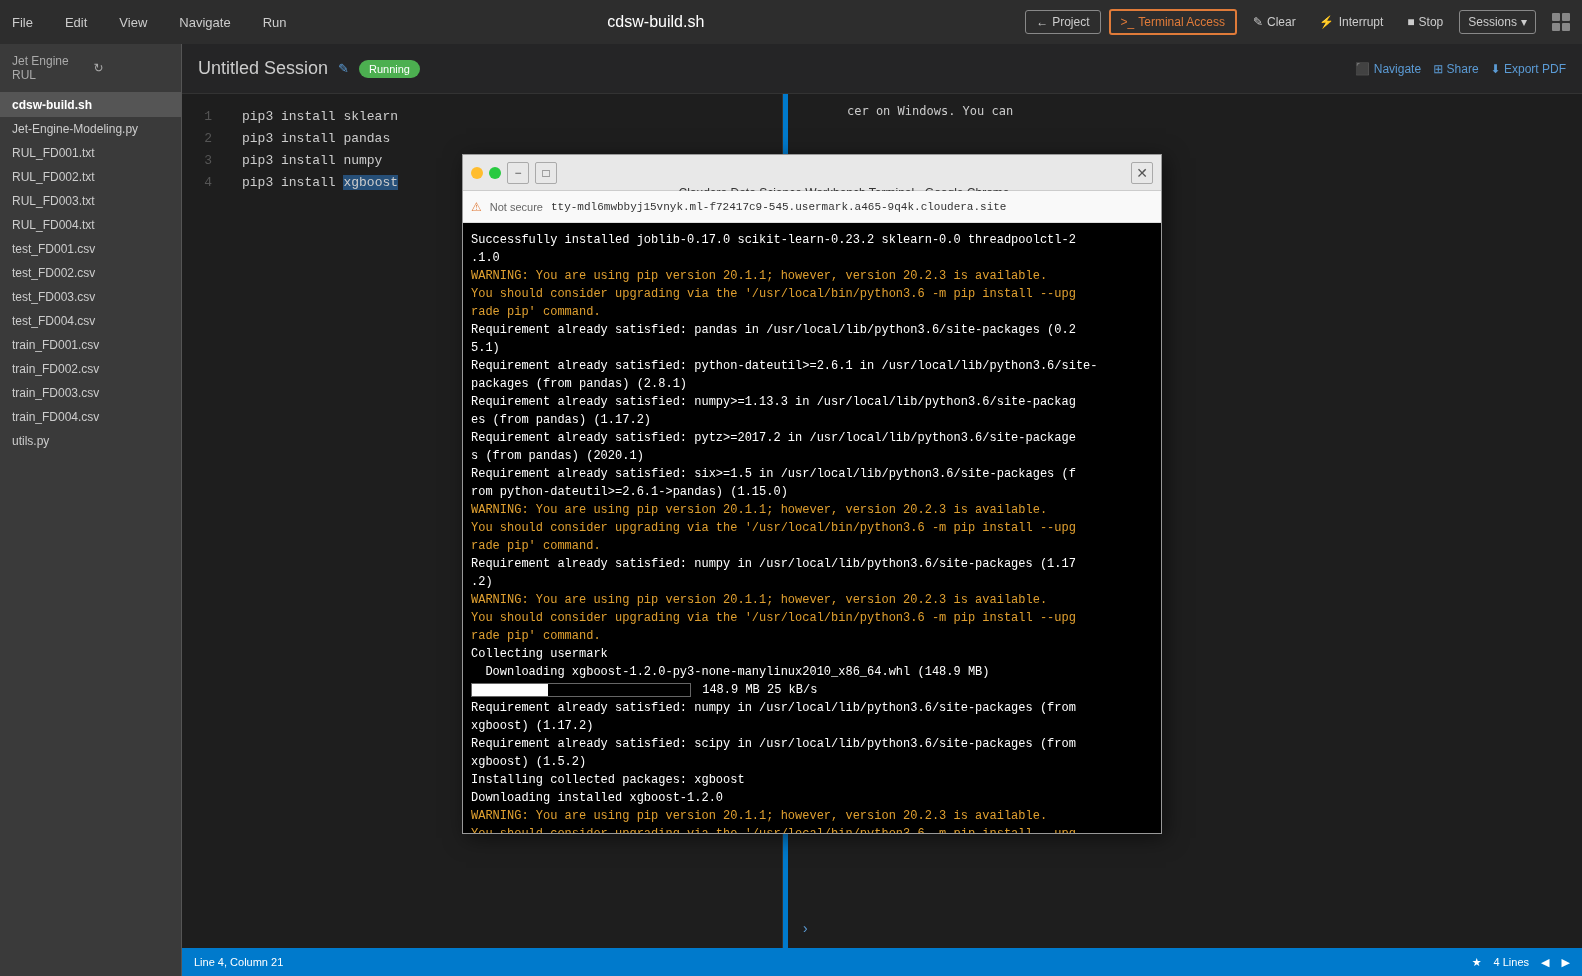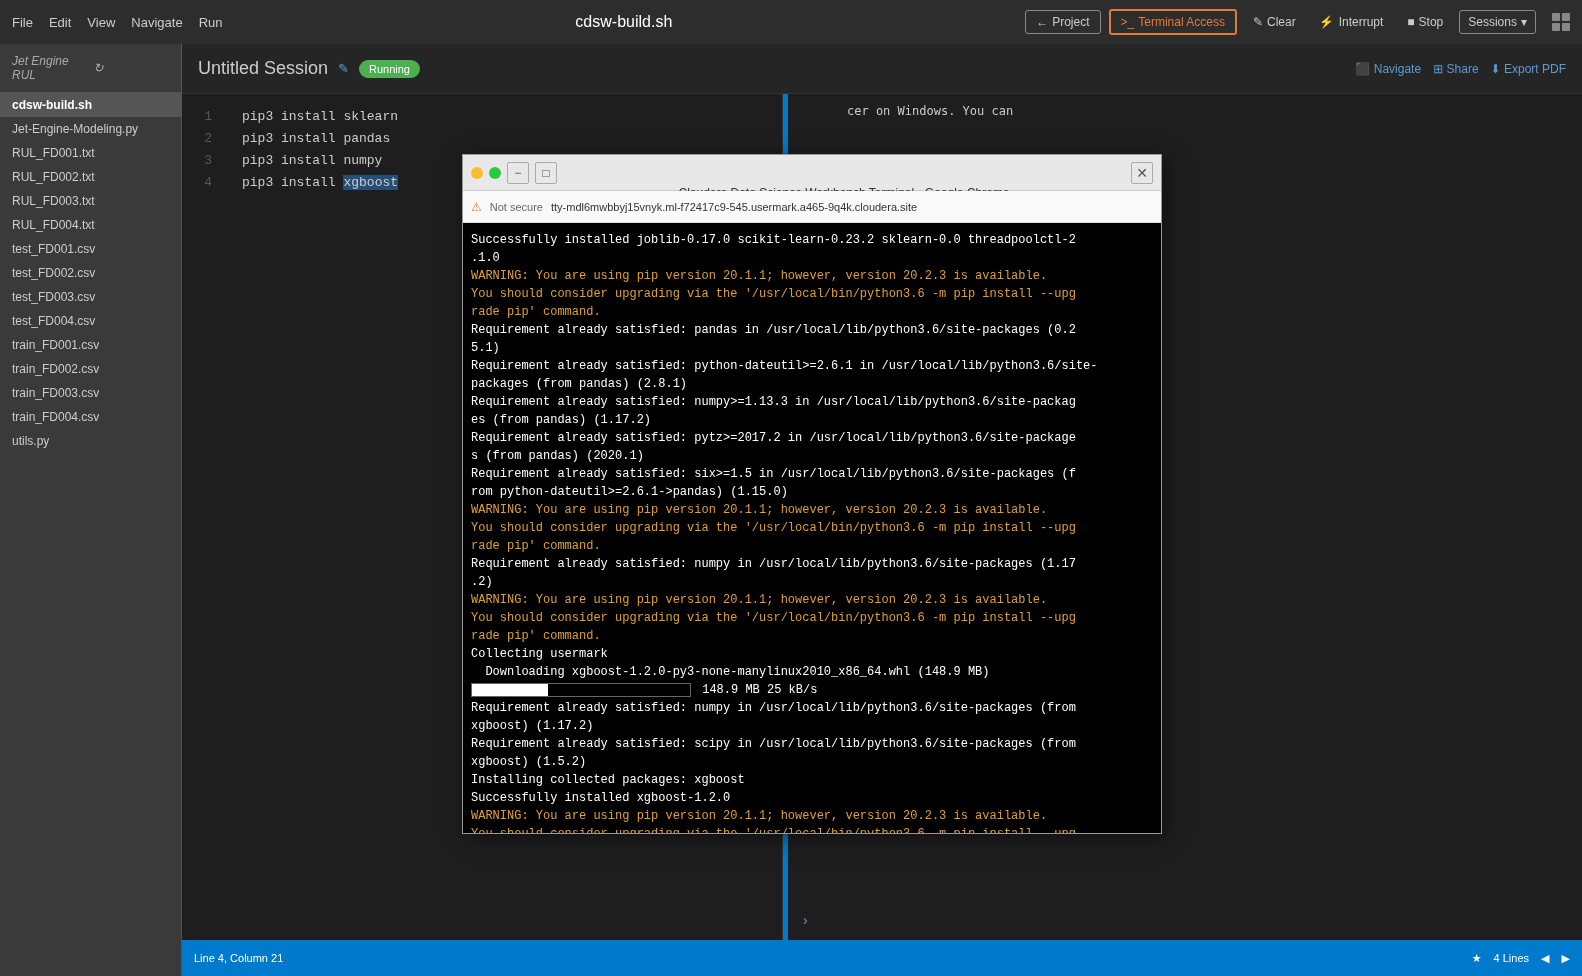--- a/index.html
+++ b/index.html
@@ -5,21 +5,21 @@
     * { margin: 0; padding: 0; box-sizing: border-box; }
     body { font-family: -apple-system, BlinkMacSystemFont, 'Segoe UI', sans-serif; font-size: 13px; background: #f5f5f5; overflow: hidden; width: 1582px; height: 976px; }
 
     
     .top-bar {
       display: flex; align-items: center;
       background: #2d2d2d; color: #ccc;
       height: 44px; padding: 0 12px;
       gap: 16px;
     }
-    .top-bar-menu { display: flex; gap: 16px; }
+    .top-bar-menu { display: flex; gap: 32px; }
     .top-bar-menu span { color: #ccc; cursor: pointer; font-size: 13px; }
     .top-bar-title { flex: 1; text-align: center; color: #fff; font-size: 16px; font-weight: 400; }
     .top-bar-actions { display: flex; align-items: center; gap: 8px; }
 
     .btn-project {
       display: flex; align-items: center; gap: 4px;
       background: transparent; border: 1px solid #888; color: #ccc;
       padding: 4px 10px; border-radius: 3px; cursor: pointer; font-size: 12px;
     }
     .btn-terminal-access {
@@ -47,21 +47,20 @@
     
     .sidebar {
       width: 182px; background: #3a3a3a; color: #ccc;
       display: flex; flex-direction: column;
       border-right: 1px solid #555; overflow-y: auto;
     }
     .sidebar-header {
       display: flex; align-items: center; gap: 6px;
       padding: 10px 12px; font-size: 12px; color: #aaa;
       border-bottom: 1px solid #555;
-      font-style: italic;
     }
     .sidebar-header span { flex: 1; }
     .sidebar-item {
       padding: 5px 12px; cursor: pointer; font-size: 12px; color: #ccc;
     }
     .sidebar-item.active { background: #555; color: #fff; font-weight: 600; }
 
     
     .editor-area {
       flex: 1; display: flex; flex-direction: column; background: #737373; position: relative;
@@ -92,21 +91,21 @@
     }
     .code-area {
       flex: 1; background: #1e1e1e; color: #ccc;
       padding: 12px 12px; font-family: 'Courier New', monospace; font-size: 13px;
       line-height: 22px; overflow: auto;
     }
     .code-line { display: flex; gap: 8px; margin-left: 12px; }
 
     
     .status-bar {
-      height: 36px; background: #007acc; color: #fff;
+      height: 28px; background: #007acc; color: #fff;
       display: flex; align-items: center; padding: 0 12px; font-size: 11px; gap: 16px;
     }
     .status-right { margin-left: auto; display: flex; align-items: center; gap: 12px; }
 
     
     .terminal-overlay {
       position: absolute; top: 60px; left: 280px;
       width: 700px; height: 680px;
       background: #fff; border: 1px solid #999; box-shadow: 4px 4px 20px rgba(0,0,0,0.5);
       z-index: 100; display: flex; flex-direction: column;
@@ -125,21 +124,21 @@
     }
     .chrome-min, .chrome-max {
       background: transparent; border: 1px solid #aaa; width: 22px; height: 22px;
       cursor: pointer; display: flex; align-items: center; justify-content: center; font-size: 12px; color: #555; border-radius: 2px;
     }
     .terminal-address-bar {
       background: #f9f9f9; height: 32px; display: flex; align-items: center; padding: 0 8px; gap: 8px;
       border-bottom: 1px solid #ddd; font-size: 11px; color: #666;
     }
     .address-warning { color: #e07b39; font-size: 12px; }
-    .address-url { flex: 1; font-family: Liberation Sans, sans-serif; font-size: 11px; color: #333; }
+    .address-url { flex: 1; font-family: Liberation Mono, monospace; font-size: 11px; color: #333; }
     .terminal-body {
       flex: 1; background: #000; color: #fff;
       font-family: 'Courier New', monospace; font-size: 12px; line-height: 18px;
       padding: 8px; overflow-y: auto;
     }
     .t-white { color: #fff; }
     .t-yellow { color: #e0a030; }
 
     
     .chevron-right { color: #5b9bd5; font-size: 14px; }
@@ -303,21 +302,21 @@
           <div class="t-white">&nbsp;&nbsp;Downloading xgboost-1.2.0-py3-none-manylinux2010_x86_64.whl (148.9 MB)</div>
           <div class="t-white">
             <span style="display:inline-block; border:1px solid #666; width:220px; height:14px; vertical-align:middle; margin-right:4px;">
               <span style="display:block; background:#fff; height:100%; width:35%;"></span>
             </span>
             148.9 MB  25 kB/s
           </div>
           <div class="t-white">Requirement already satisfied: numpy in /usr/local/lib/python3.6/site-packages (from<br>xgboost) (1.17.2)</div>
           <div class="t-white">Requirement already satisfied: scipy in /usr/local/lib/python3.6/site-packages (from<br>xgboost) (1.5.2)</div>
           <div class="t-white">Installing collected packages: xgboost</div>
-          <div class="t-white">Successfully installed xgboost-1.2.0</div>
+          <div class="t-white">Downloading installed xgboost-1.2.0</div>
           <div class="t-yellow">WARNING: You are using pip version 20.1.1; however, version 20.2.3 is available.</div>
           <div class="t-yellow">You should consider upgrading via the '/usr/local/bin/python3.6 -m pip install --upg<br>rade pip' command.</div>
 
         </div>
       </div>
 
     </div>
 
     <div class="status-bar">
       <span>Line 4, Column 21</span>

